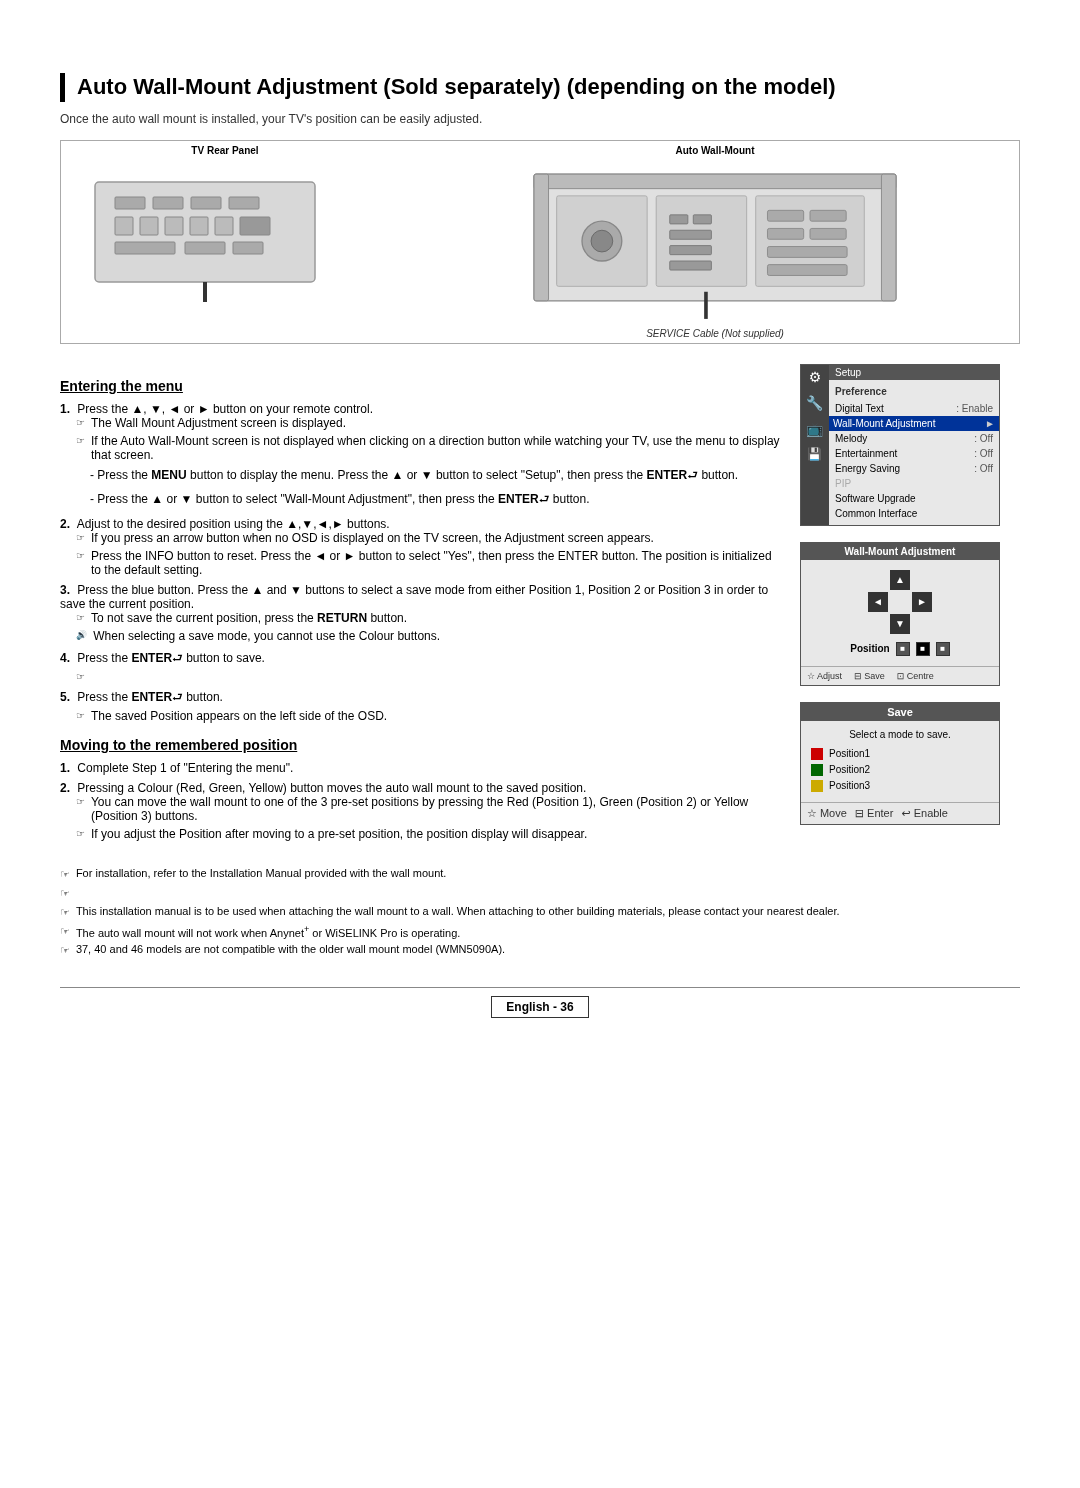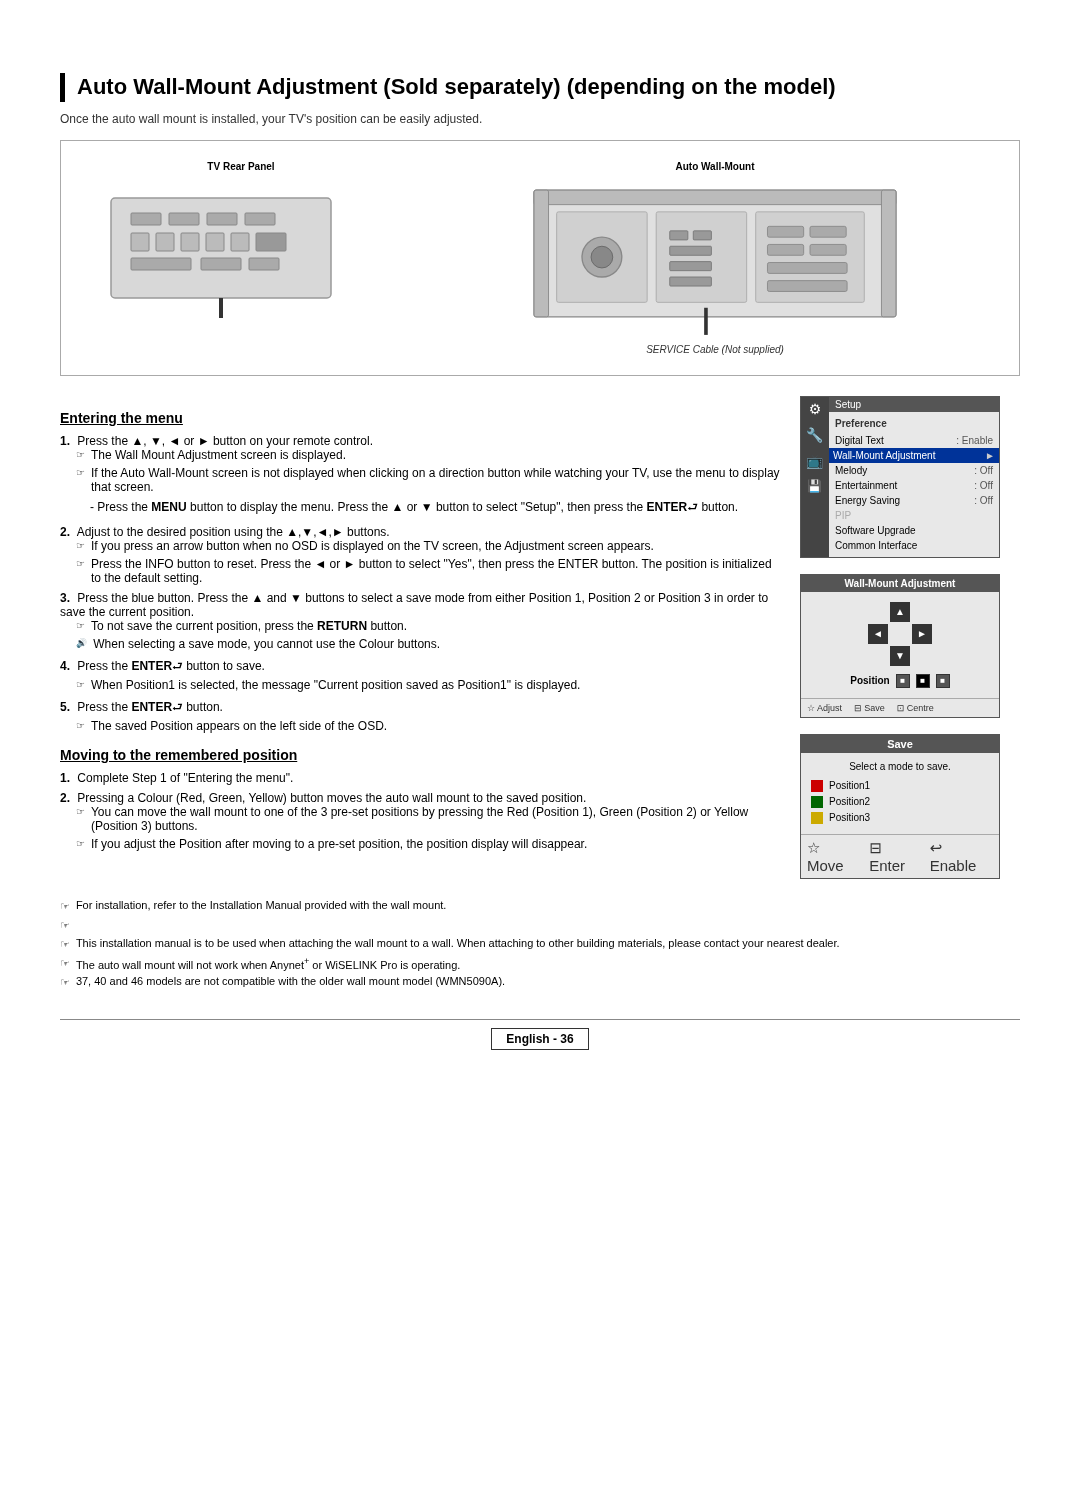--- a/index.html
+++ b/index.html
@@ -21,21 +21,21 @@
       line-height: 1.3;
       margin-top: 33px;
     }
     .subtitle {
       font-size: 12px;
       margin-bottom: 14px;
       color: #333;
     }
     .diagram-box {
       border: 1px solid #aaa;
-      padding: 20px;
+      padding: 4px;
       margin-bottom: 20px;
       display: flex;
       align-items: flex-start;
       gap: 30px;
       background: #fff;
     }
     .diagram-label {
       font-size: 10px;
       font-weight: bold;
       text-align: center;
@@ -265,21 +265,21 @@
       width: 12px;
       height: 12px;
       background: #555;
     }
     .save-color-box.red { background: #cc0000; }
     .save-color-box.green { background: #006600; }
     .save-color-box.yellow { background: #ccaa00; }
     .save-footer {
       display: flex;
       gap: 8px;
-      font-size: 15px;
+      font-size: 11px;
       color: #333;
       padding: 4px 6px;
       border-top: 1px solid #aaa;
     }
     .bottom-notes {
       margin-top: 20px;
     }
     .bottom-note-item {
       display: flex;
       align-items: flex-start;
@@ -393,20 +393,23 @@
             <span class="note-icon">☞</span>
             <span>The Wall Mount Adjustment screen is displayed.</span>
           </div>
           <div class="note-item">
             <span class="note-icon">☞</span>
             <span>If the Auto Wall-Mount screen is not displayed when clicking on a direction button while watching your TV, use the menu to display that screen.</span>
           </div>
           <div class="dash-item">
             - Press the <b>MENU</b> button to display the menu. Press the ▲ or ▼ button to select "Setup", then press the <b>ENTER</b>⮐ button.
           </div>
+          <div class="dash-item">
+            - Press the ▲ or ▼ button to select "Wall-Mount Adjustment", then press the <b>ENTER</b>⮐ button.
+          </div>
         </li>
       </ol>
     </div>
 
     <div class="section">
       <ol class="instruction-list">
         <li>
           <span class="step-num">2.</span>
           <span>Adjust to the desired position using the ▲,▼,◄,► buttons.</span>
           <div class="note-item">
@@ -428,21 +431,20 @@
           <div class="note-item">
             <span class="note-icon-small">🔊</span>
             <span>When selecting a save mode, you cannot use the Colour buttons.</span>
           </div>
         </li>
         <li style="margin-top:3px;">
           <span class="step-num">4.</span>
           <span>Press the <b>ENTER</b>⮐ button to save.</span>
           <div class="note-item">
             <span class="note-icon">☞</span>
-            <span>When Position1 is selected, the message "Current position saved as Position1" is displayed.</span>
           </div>
         </li>
         <li style="margin-top:6px;">
           <span class="step-num">5.</span>
           <span>Press the <b>ENTER</b>⮐ button.</span>
           <div class="note-item">
             <span class="note-icon">☞</span>
             <span>The saved Position appears on the left side of the OSD.</span>
           </div>
         </li>

